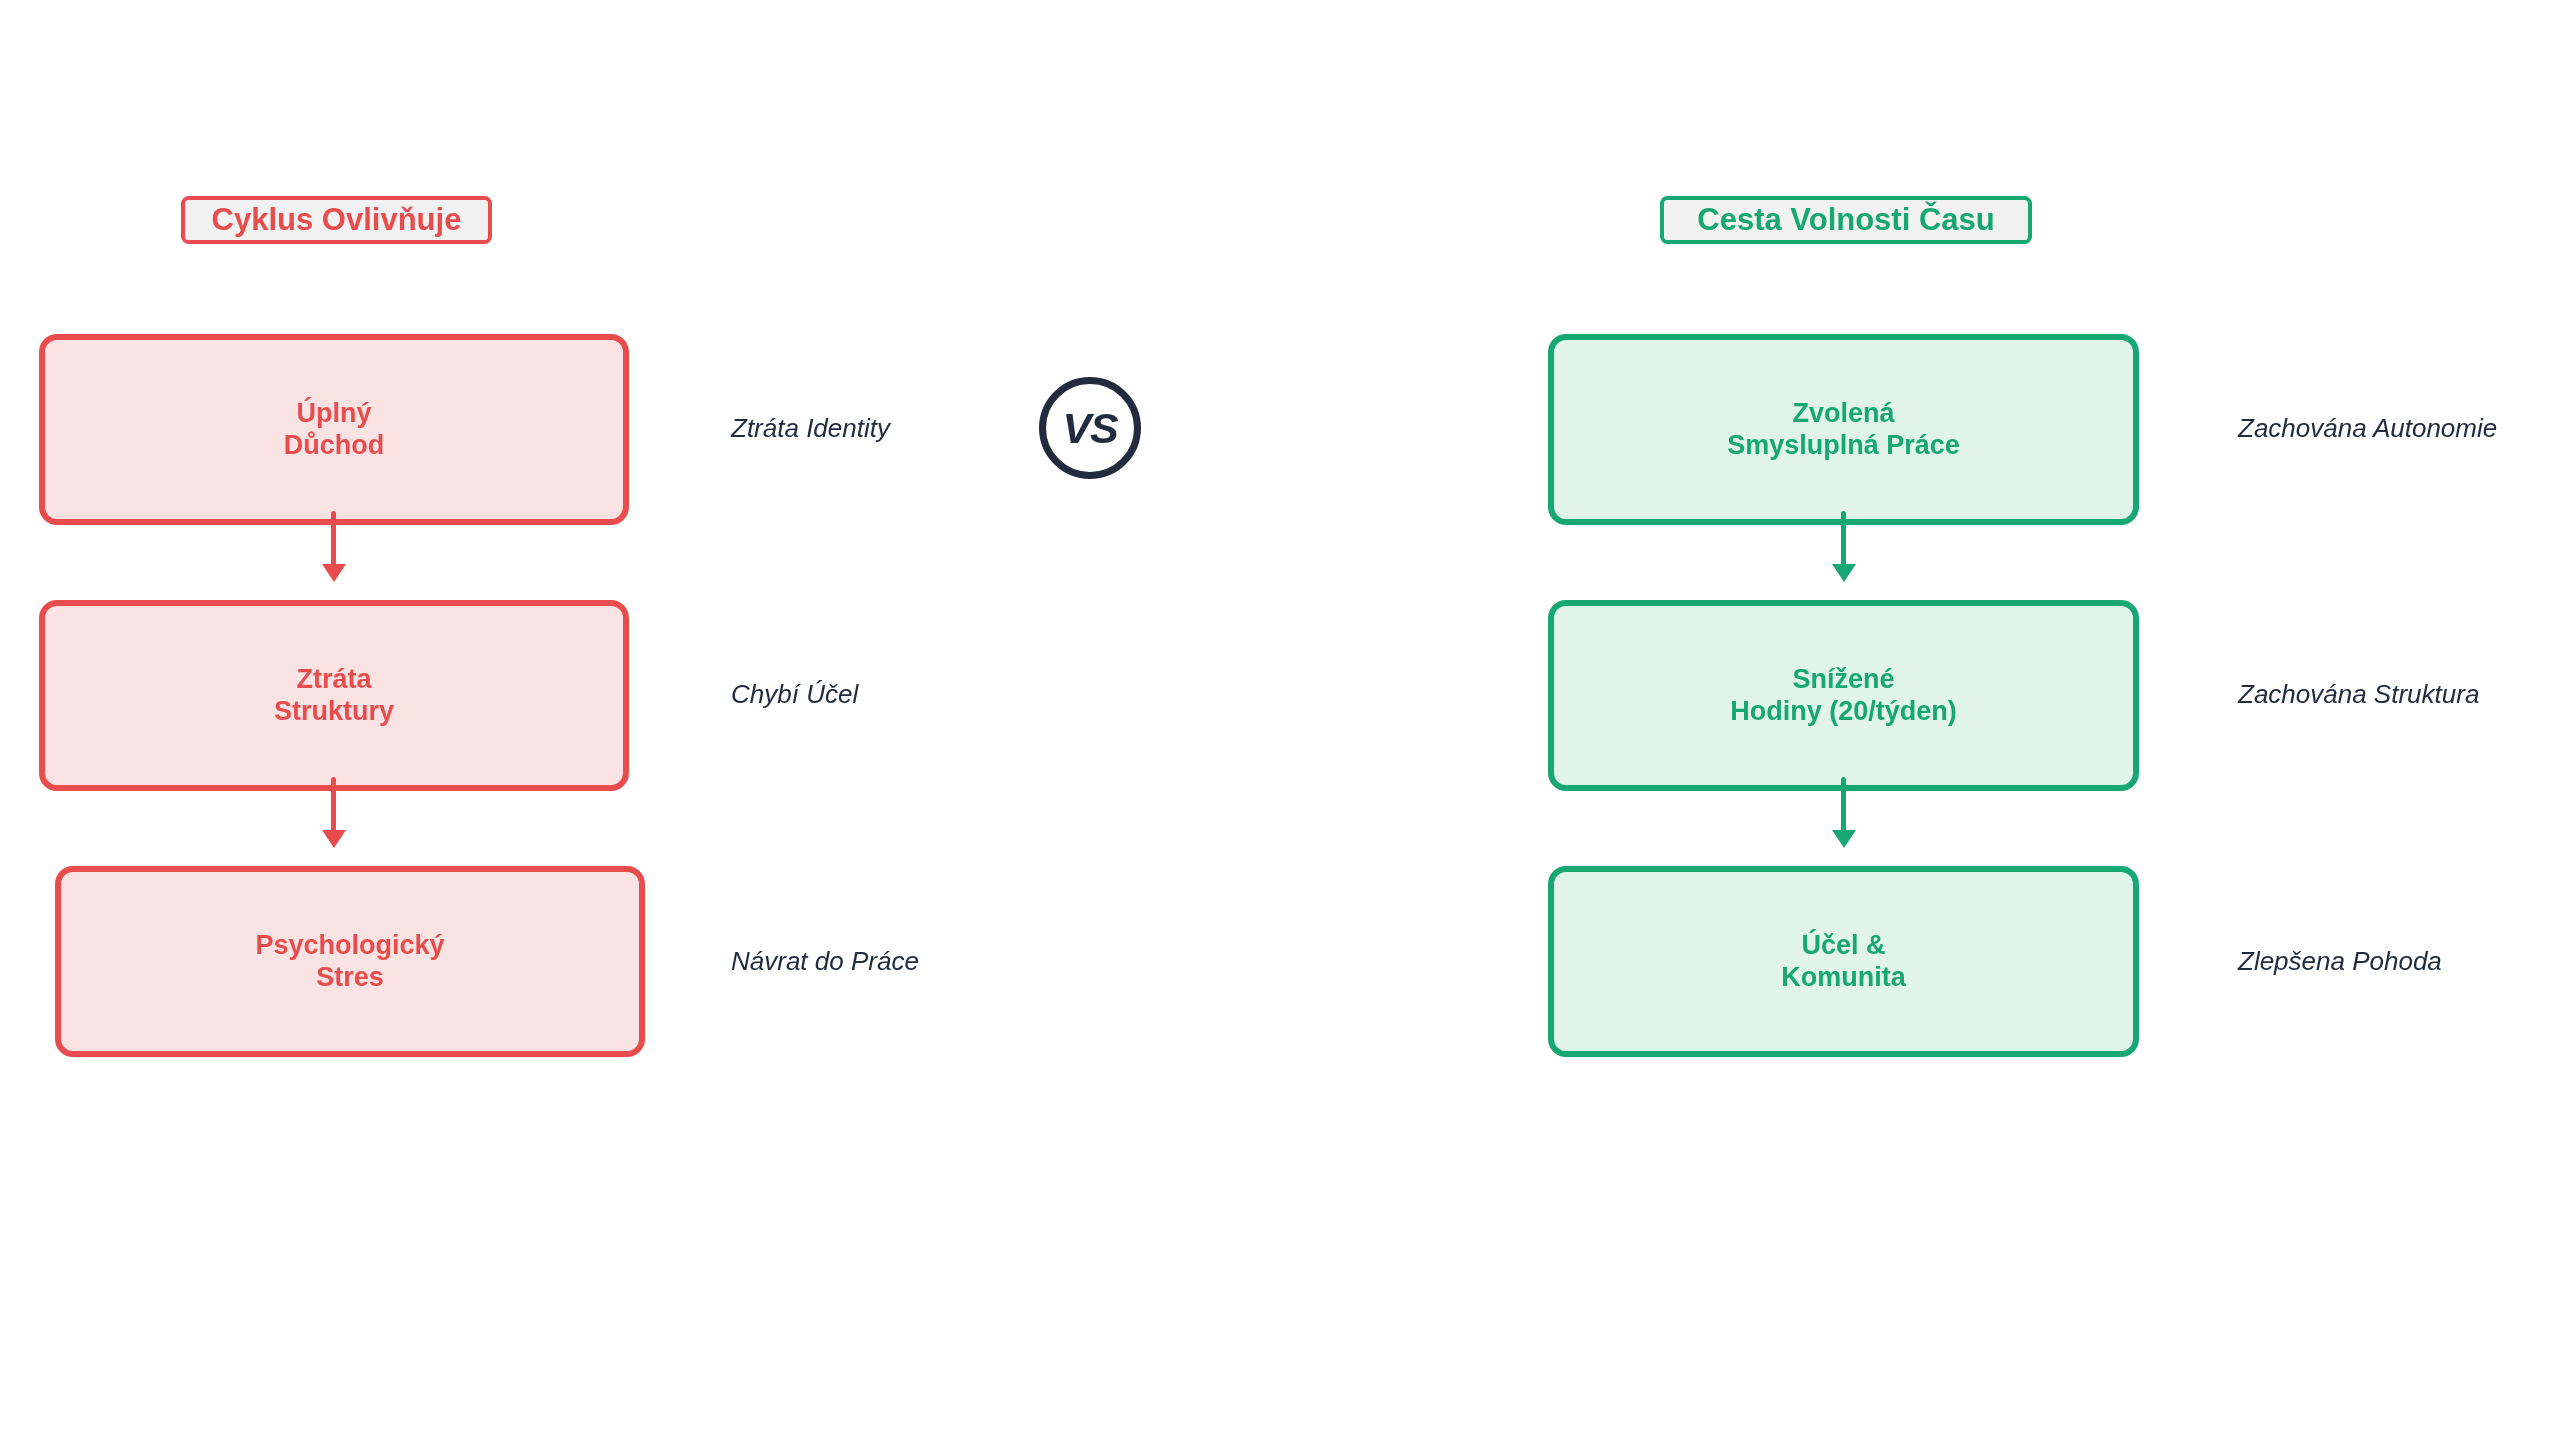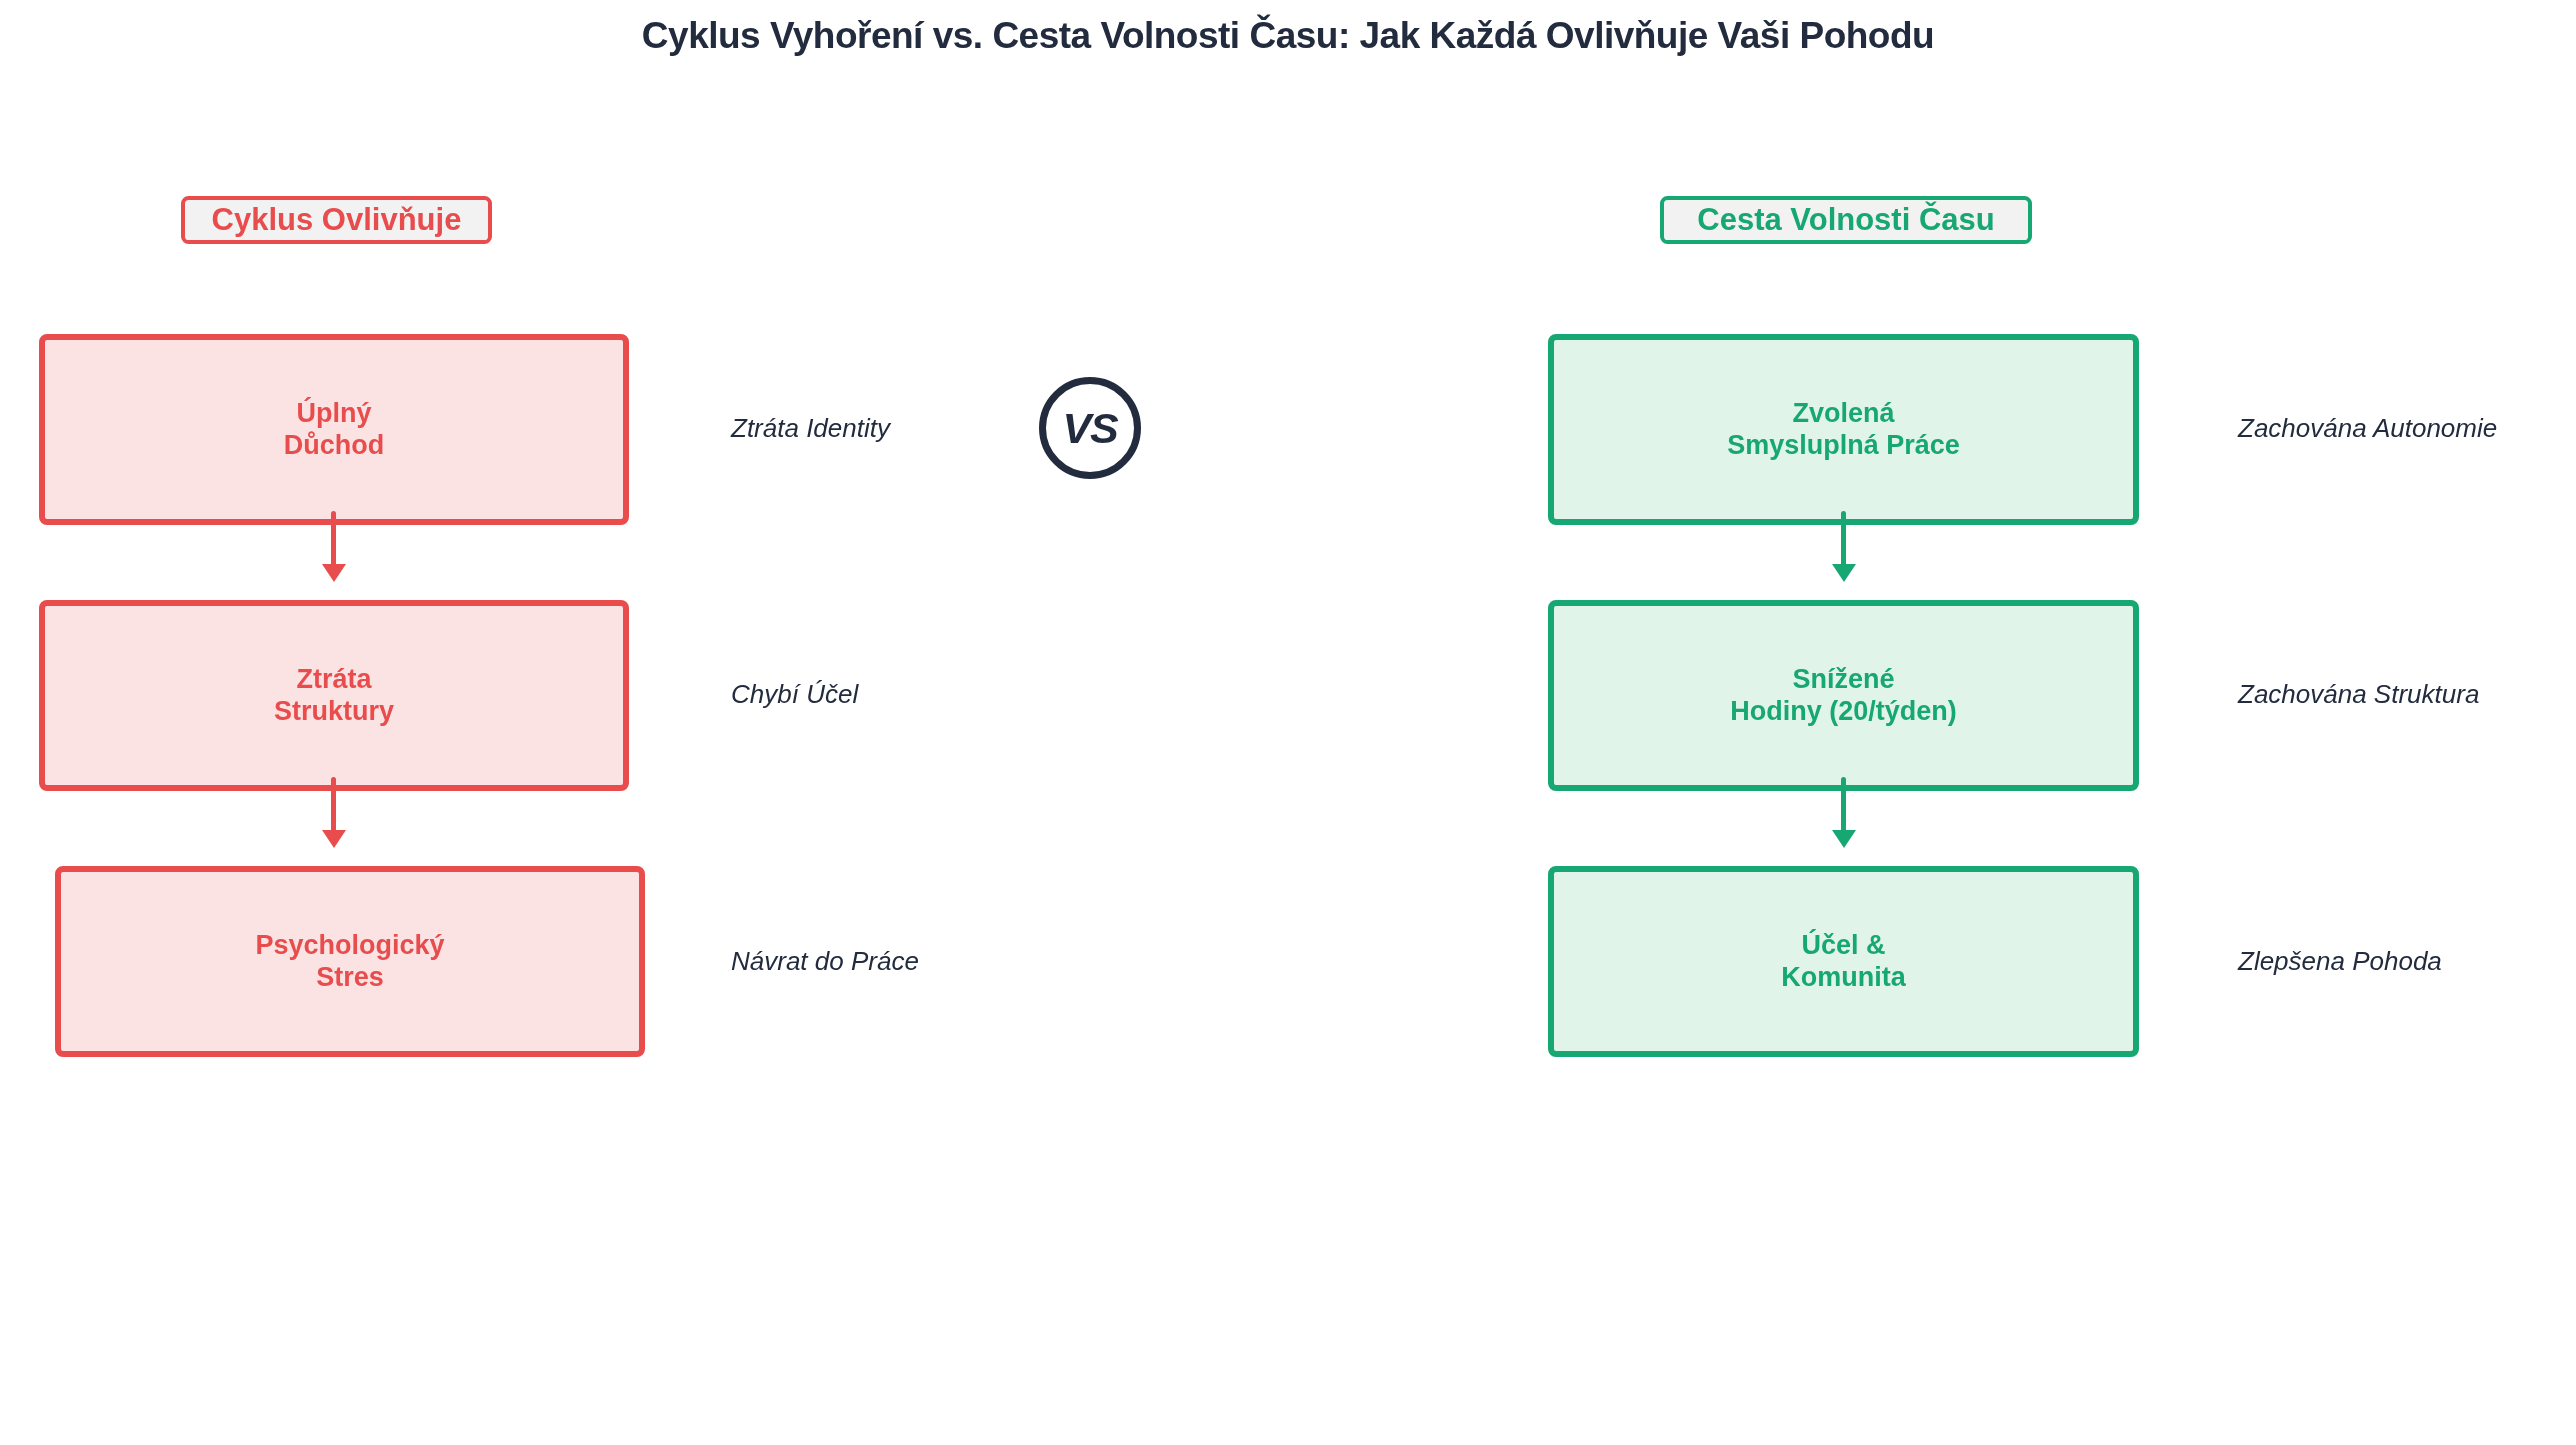--- a/index.html
+++ b/index.html
@@ -39,21 +39,21 @@
     justify-content:center;
     font-size:31px;
     font-weight:bold;
   }
   .badge.red{border:4.3px solid var(--red); color:var(--red);}
   .badge.green{border:4.3px solid var(--green); color:var(--green);}
   .node{
     position:absolute;
     width:590px;
     height:191px;
-    border-radius:8px;
+    border-radius:18px;
     display:flex;
     align-items:center;
     justify-content:center;
     text-align:center;
     font-weight:bold;
     font-size:27px;
     line-height:1.18;
   }
   .node.red{background:var(--red-fill); border:6px solid var(--red); color:var(--red);}
   .node.green{background:var(--green-fill); border:6px solid var(--green); color:var(--green);}
@@ -96,21 +96,20 @@
     letter-spacing:-1.1px;
     color:var(--navy);
     font-style:italic;
   }
 </style>
 </head>
 <body>
 
 <div id="canvas">
 
-  <div class="title">Cyklus Vyhoření vs. Cesta Volnosti Času: Jak Každá Ovlivňuje Vaši Pohodu</div>
 
   <div class="badge red" style="left:181px; top:196px; width:311px;">Cyklus Ovlivňuje</div>
   <div class="badge green" style="left:1660px; top:196px; width:372px;">Cesta Volnosti Času</div>
 
   <div class="node red" style="left:39px; top:334px;">
     <div>
       <span>Úplný</span>
       <span>Důchod</span>
     </div>
   </div>

